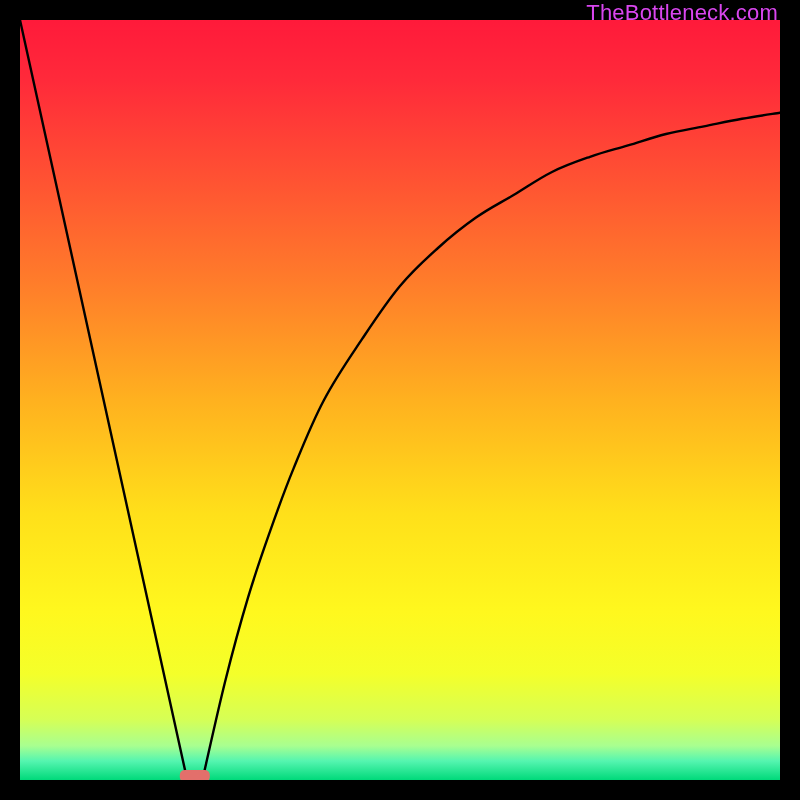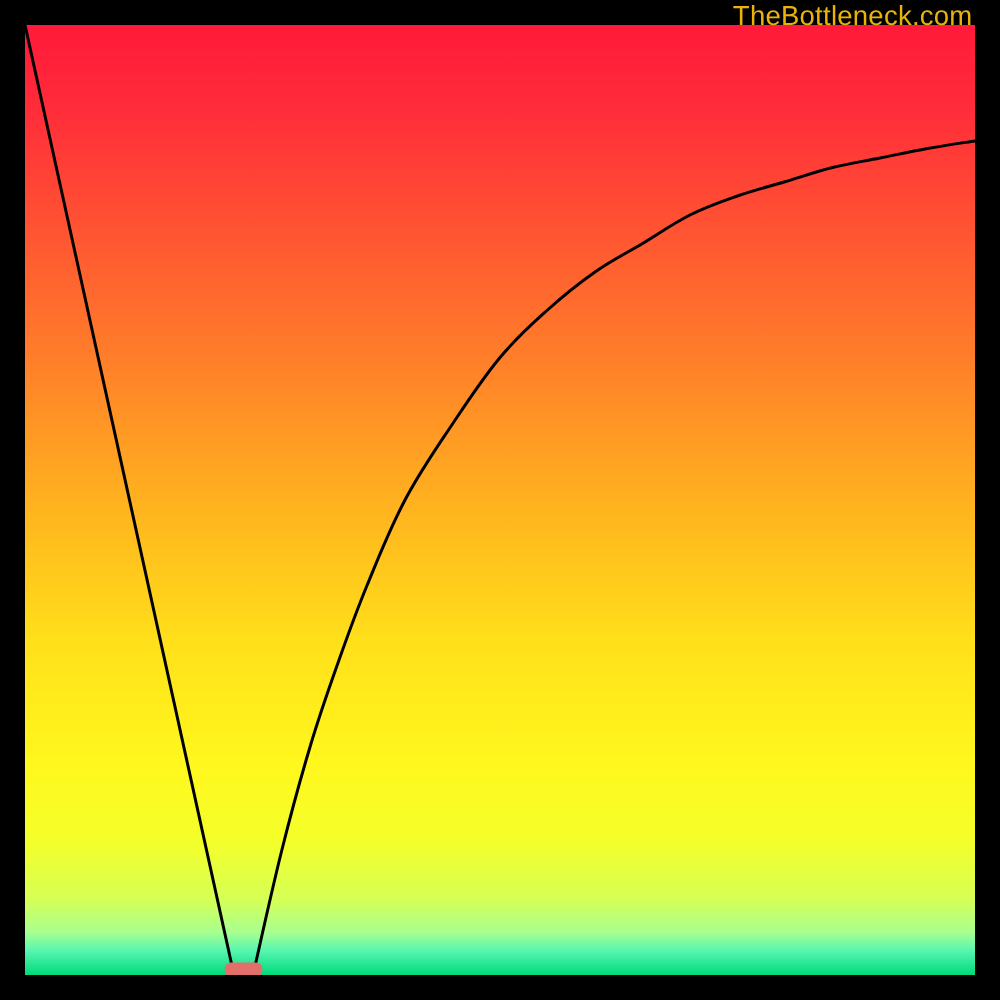--- a/index.html
+++ b/index.html
@@ -16,21 +16,21 @@
     left: 20px;
     top: 20px;
     width: 760px;
     height: 760px;
     background: #000;
   }
   .watermark {
     position: absolute;
     top: 0px;
     right: 22px;
-    color: #eab308;
+    color: #d946ef;
     font-size: 22px;
     font-weight: 500;
     letter-spacing: 0.2px;
     z-index: 10;
   }
   svg {
     display: block;
   }
 </style>
 </head>

